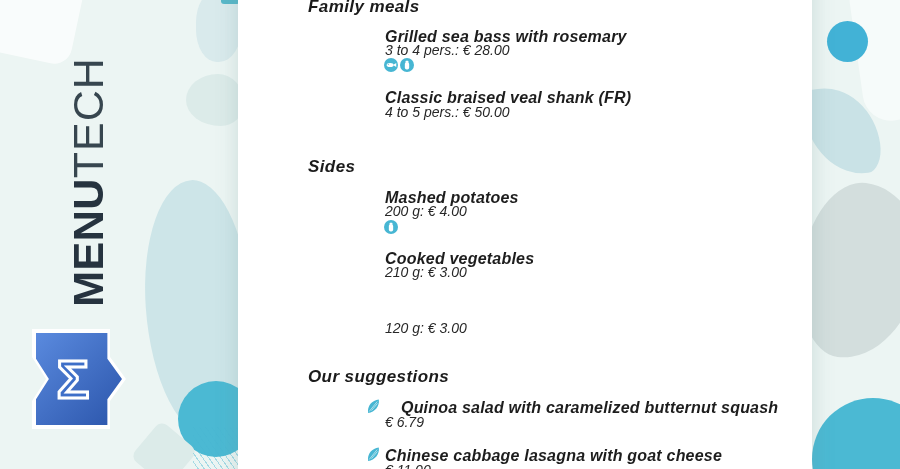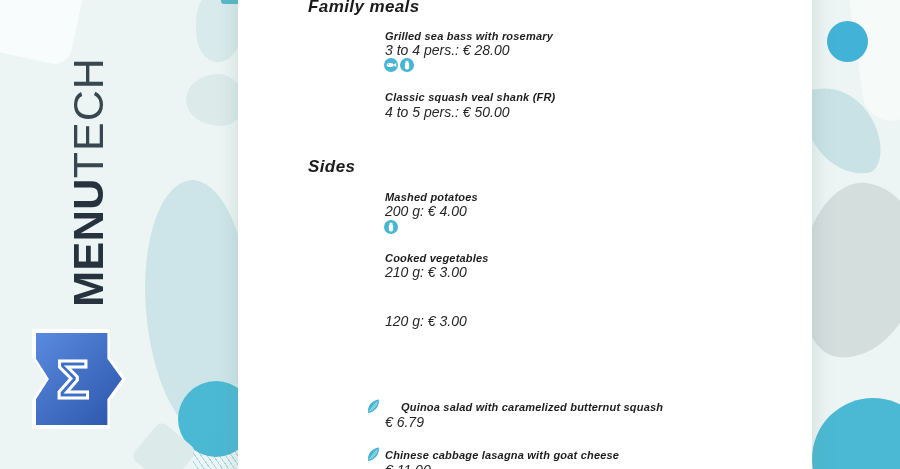--- a/index.html
+++ b/index.html
@@ -67,21 +67,21 @@
   }
   .content { position:absolute; left:0; top:0; width:900px; height:469px; z-index:4;padding-left:18px; }
 
   .menu-heading {
     position:absolute; left:308px;
     font-style:italic; font-weight:700; font-size:17px;
     color:#1b1b1b; letter-spacing:.4px; line-height:18px;
   }
   .item-name {
     position:absolute; left:385px;
-    font-style:italic; font-weight:700; font-size:11px;
+    font-style:italic; font-weight:700; font-size:16px;
     color:#1d1d1d; letter-spacing:.2px; line-height:13px; white-space:nowrap;
   }
   .item-detail {
     position:absolute; left:385px;
     font-style:italic; font-weight:400; font-size:14px;
     color:#272727; line-height:13px; white-space:nowrap;
   }
   .icon-row { position:absolute; left:384px; display:flex; gap:2px; }
   .diet-icon { width:14px; height:14px; display:block; }
   .leaf-icon { position:absolute; width:15px; height:15px; left:366px; }
@@ -129,40 +129,41 @@
       <path d="M15.5 12 L21 8.5 L21 15.5 Z" fill="#ffffff"></path>
       <circle cx="7.3" cy="11.2" r="0.9" fill="#47b6d3"></circle>
     </svg>
     <svg class="diet-icon" viewBox="0 0 24 24">
       <circle cx="12" cy="12" r="12" fill="#47b6d3"></circle>
       <rect x="9.5" y="4.5" width="5" height="3" rx="1" fill="#ffffff"></rect>
       <rect x="8.3" y="7" width="7.4" height="12.5" rx="3.2" fill="#ffffff"></rect>
     </svg>
   </div>
 
-  <div class="item-name" style="top:91px;">Classic squash veal shank (FR)</div>
+  <div class="item-name" style="top:91px;">Classic braised veal shank (FR)</div>
   <div class="item-detail" style="top:106px;">4 to 5 pers.: € 50.00</div>
 
   <div class="menu-heading" style="top:158px;">Sides</div>
 
   <div class="item-name" style="top:191px;">Mashed potatoes</div>
   <div class="item-detail" style="top:205px;">200 g: € 4.00</div>
   <div class="icon-row" style="top:220px;">
     <svg class="diet-icon" viewBox="0 0 24 24">
       <circle cx="12" cy="12" r="12" fill="#47b6d3"></circle>
       <rect x="9.5" y="4.5" width="5" height="3" rx="1" fill="#ffffff"></rect>
       <rect x="8.3" y="7" width="7.4" height="12.5" rx="3.2" fill="#ffffff"></rect>
     </svg>
   </div>
 
   <div class="item-name" style="top:252px;">Cooked vegetables</div>
   <div class="item-detail" style="top:266px;">210 g: € 3.00</div>
 
-  <div class="item-detail" style="top:315px;">120 g: € 3.00</div>
+  <div class="item-detail" style="top:322px;">120 g: € 3.00</div>
 
+  <div class="menu-heading" style="top:368px;">Our suggestions</div>
 
   <svg class="leaf-icon" style="top:399px;" viewBox="0 0 24 24">
     <path d="M2 21 C2 9 11 2 22 2 C22 13 13 21 2 21 Z" fill="#47b6d3" transform="rotate(-8 12 12)"></path>
     <path d="M4 19 L19 5 M8 18 L19 8" stroke="#bfe6ef" stroke-width="1.3" fill="none" transform="rotate(-8 12 12)"></path>
   </svg>
   <div class="item-name" style="top:401px;margin-left:16px;">Quinoa salad with caramelized butternut squash</div>
   <div class="item-detail" style="top:416px;">€ 6.79</div>
 
   <svg class="leaf-icon" style="top:447px;" viewBox="0 0 24 24">
     <path d="M2 21 C2 9 11 2 22 2 C22 13 13 21 2 21 Z" fill="#47b6d3" transform="rotate(-8 12 12)"></path>

